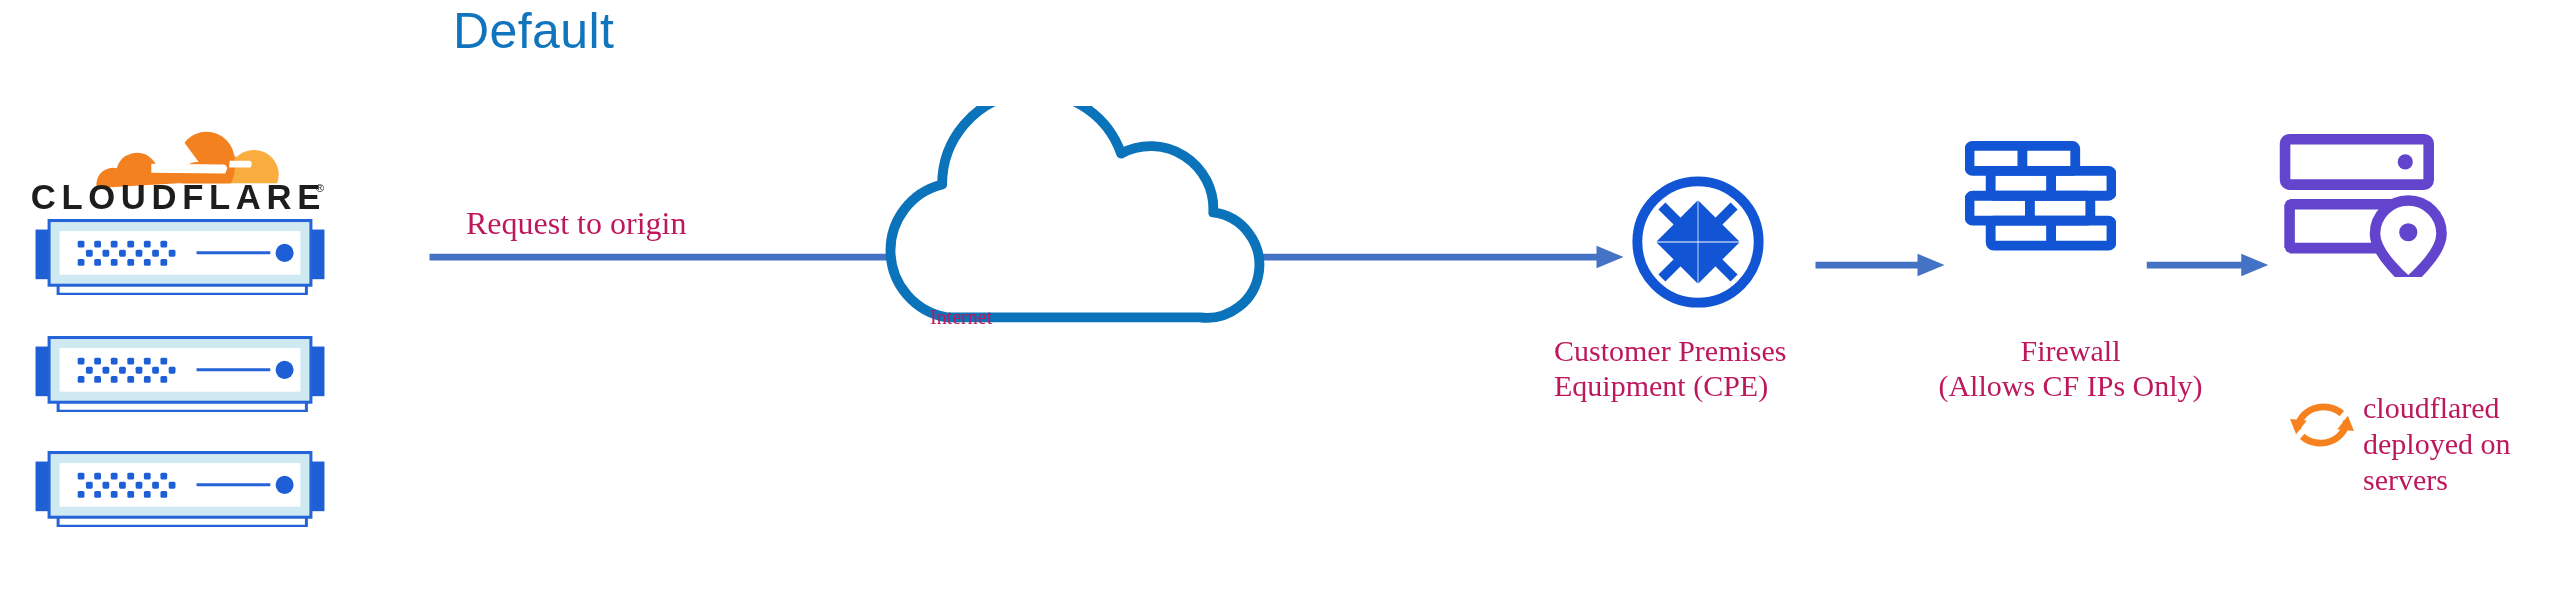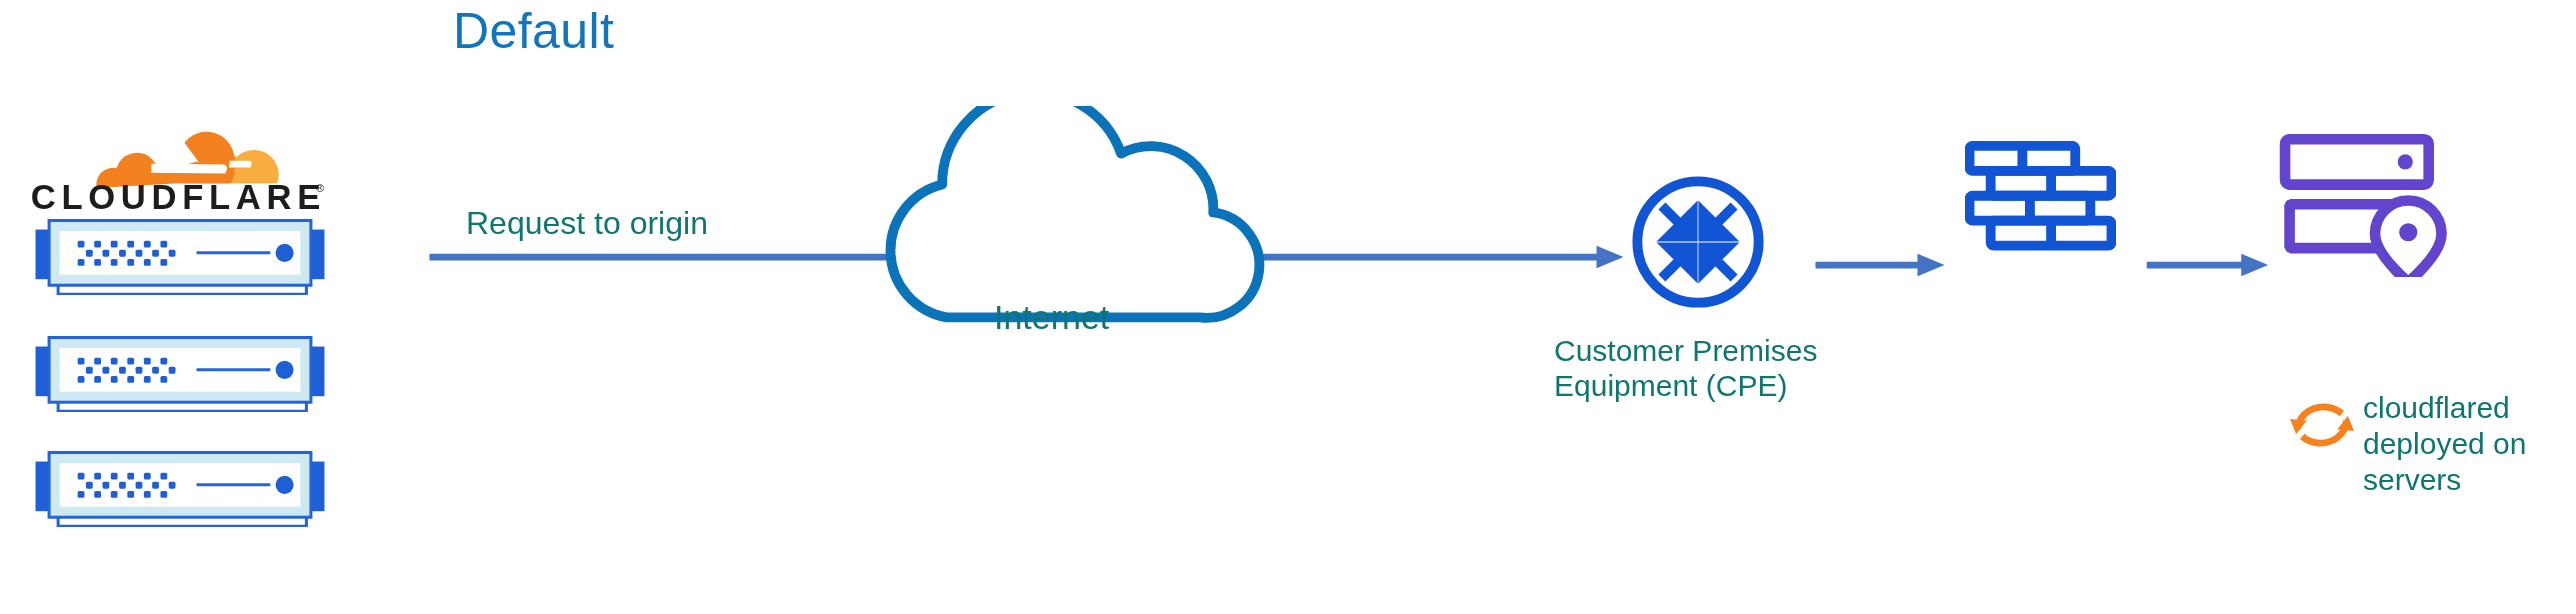--- a/index.html
+++ b/index.html
@@ -27,28 +27,29 @@
   #cf-logo{ left:30px; top:114px; width:303px; height:98px;}
   #cf-logo svg{display:block;}
   
   .rack{ width:318px; height:79px; }
   .rack svg{display:block;}
   #rack-1{left:21px; top:216px;}
   #rack-2{left:21px; top:333px;}
   #rack-3{left:21px; top:448px;}
   
   .lbl{
-    color:#0f766e;
+    color:#be185d;
     font-size:30px;
     line-height:35px;
     white-space:pre-line;
+    font-family:Liberation Serif, serif;
   }
   #label-cf-ip{ left:388px; top:275px; }
   #label-request{ left:466px; top:206px; font-size:32px;}
-  #label-internet{ left:994px; top:300px; font-size:34px;}
+  #label-internet{ left:930px; top:300px; font-size:20px;}
   #label-cpe{ left:1554px; top:333px; width:318px;}
   #label-firewall{ left:1904px; top:333px; text-align:center; width:333px;}
   #label-origin{ left:2279px; top:333px;}
   #label-cloudflared{ left:2363px; top:390px; line-height:36px;}
   
   .connector svg{display:block;}
   #arrow-main{ left:424px; top:242px; }
   #arrow-cpe-fw{ left:1815px; top:250px; }
   #arrow-fw-origin{ left:2146px; top:250px; }
   
@@ -266,20 +267,22 @@
   </div>
 
   <div class="abs lbl" id="label-request">Request to origin</div>
 
 
   <div class="abs lbl" id="label-internet">Internet</div>
 
   <div class="abs lbl" id="label-cpe">Customer Premises
 Equipment (CPE)</div>
 
+  <div class="abs lbl" id="label-firewall">Firewall
+(Allows CF IPs Only)</div>
 
 
   <div class="abs lbl" id="label-cloudflared">cloudflared
 deployed on
 servers</div>
 
 </div>
 
 
 </body></html>

